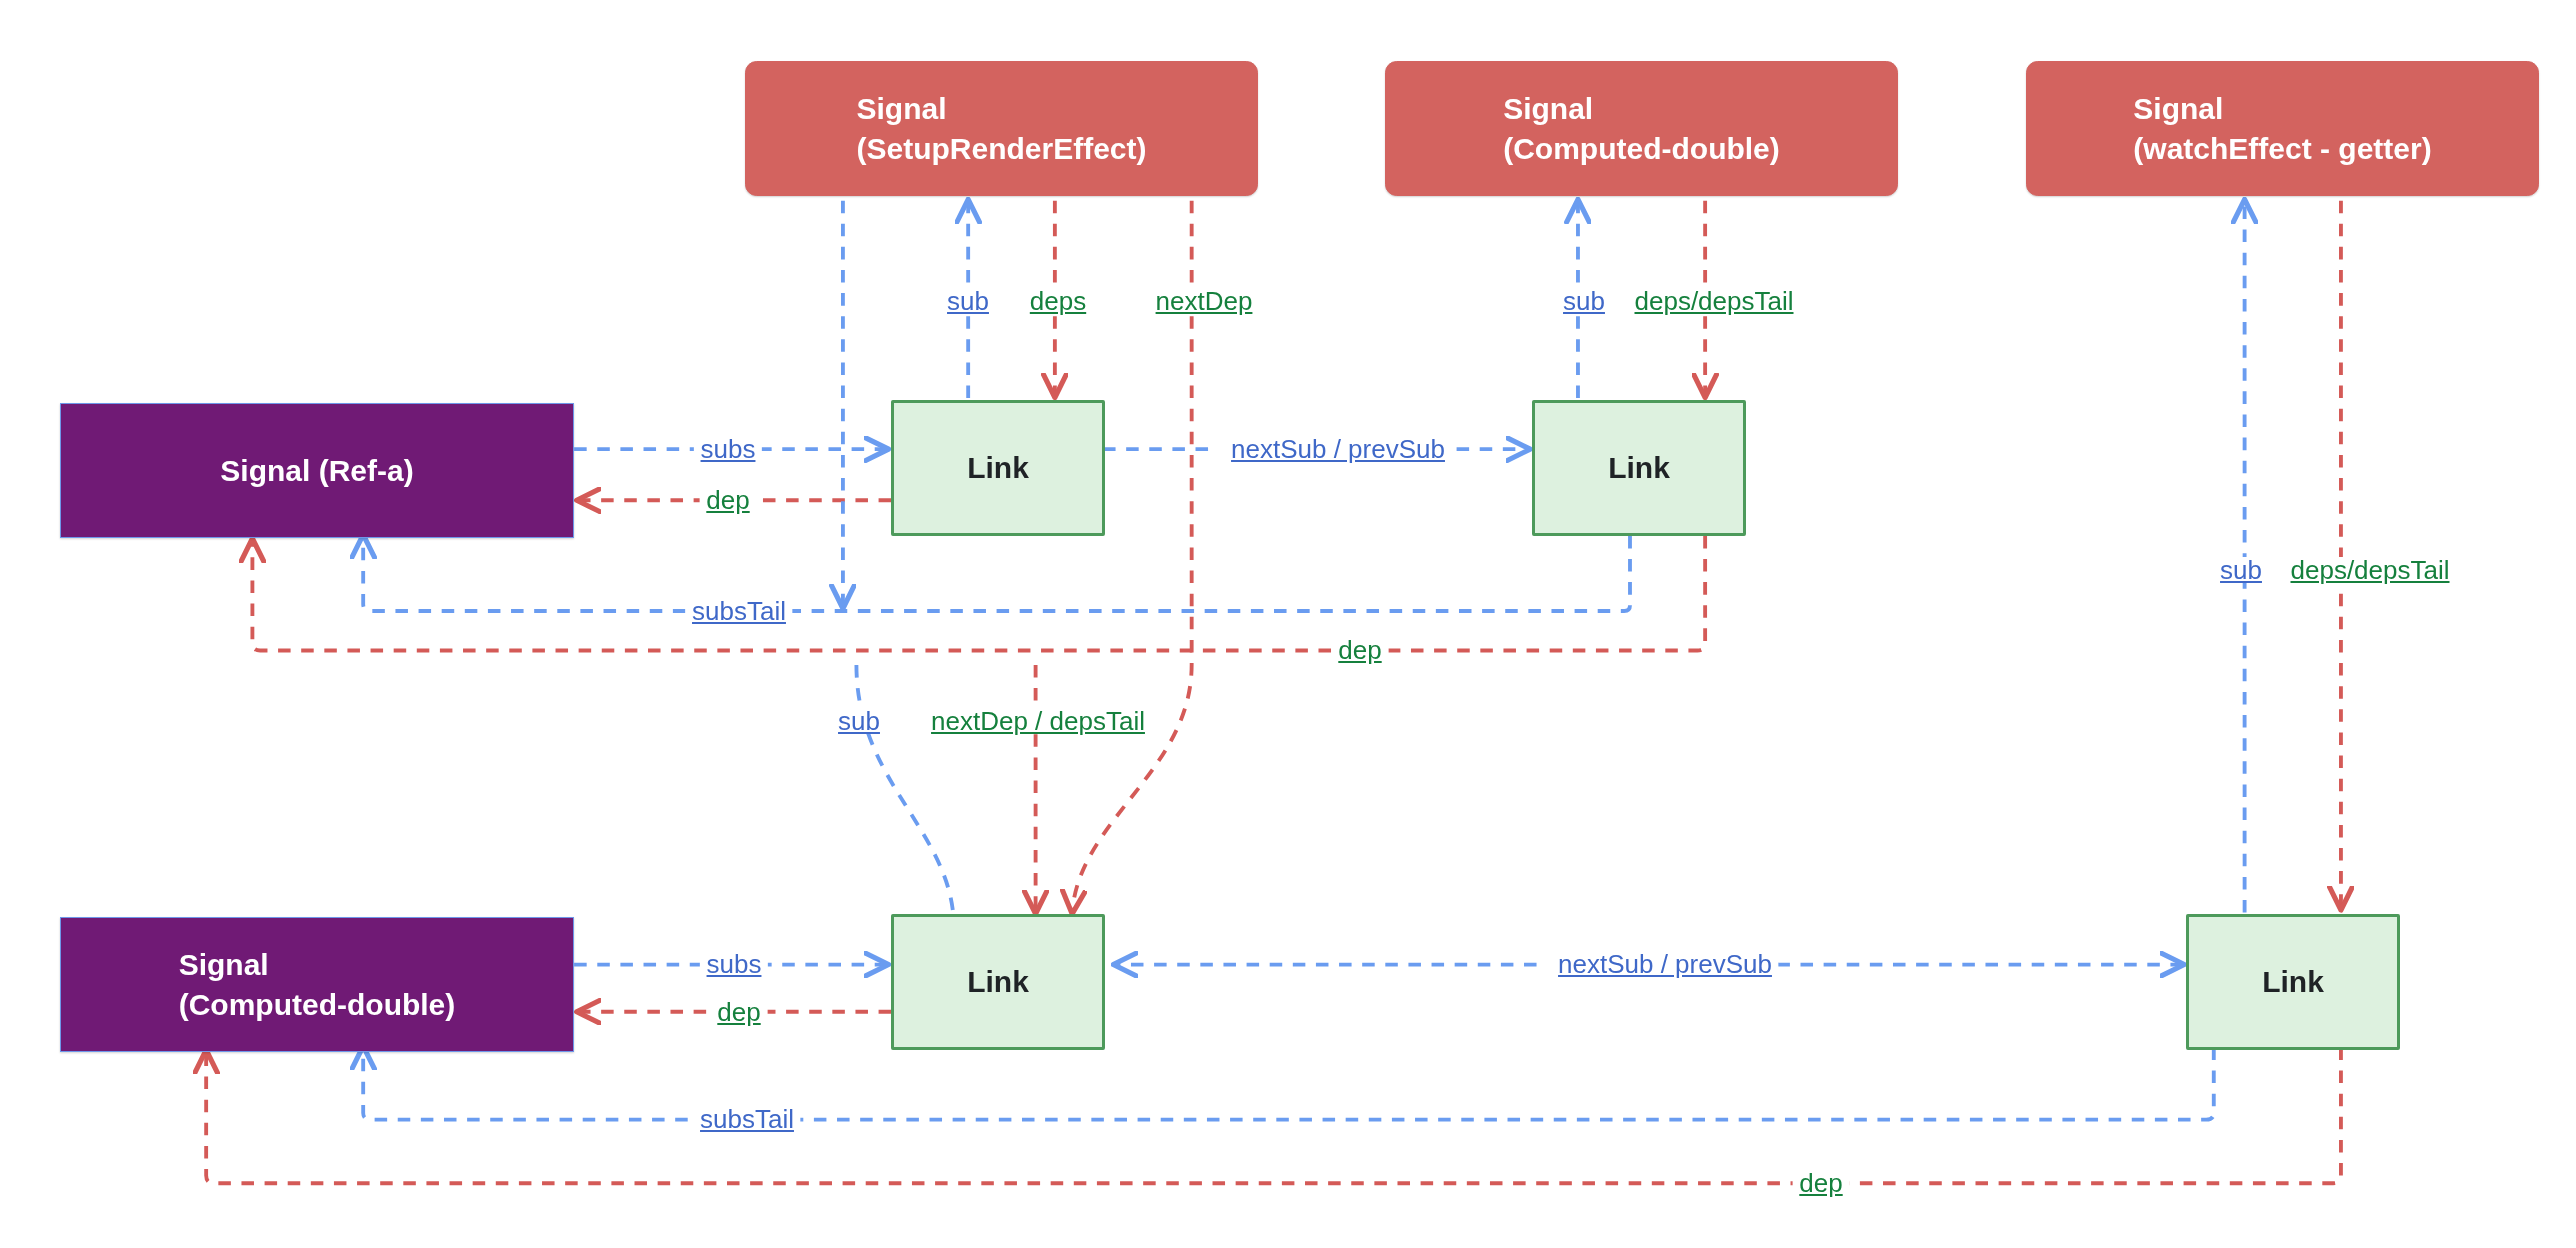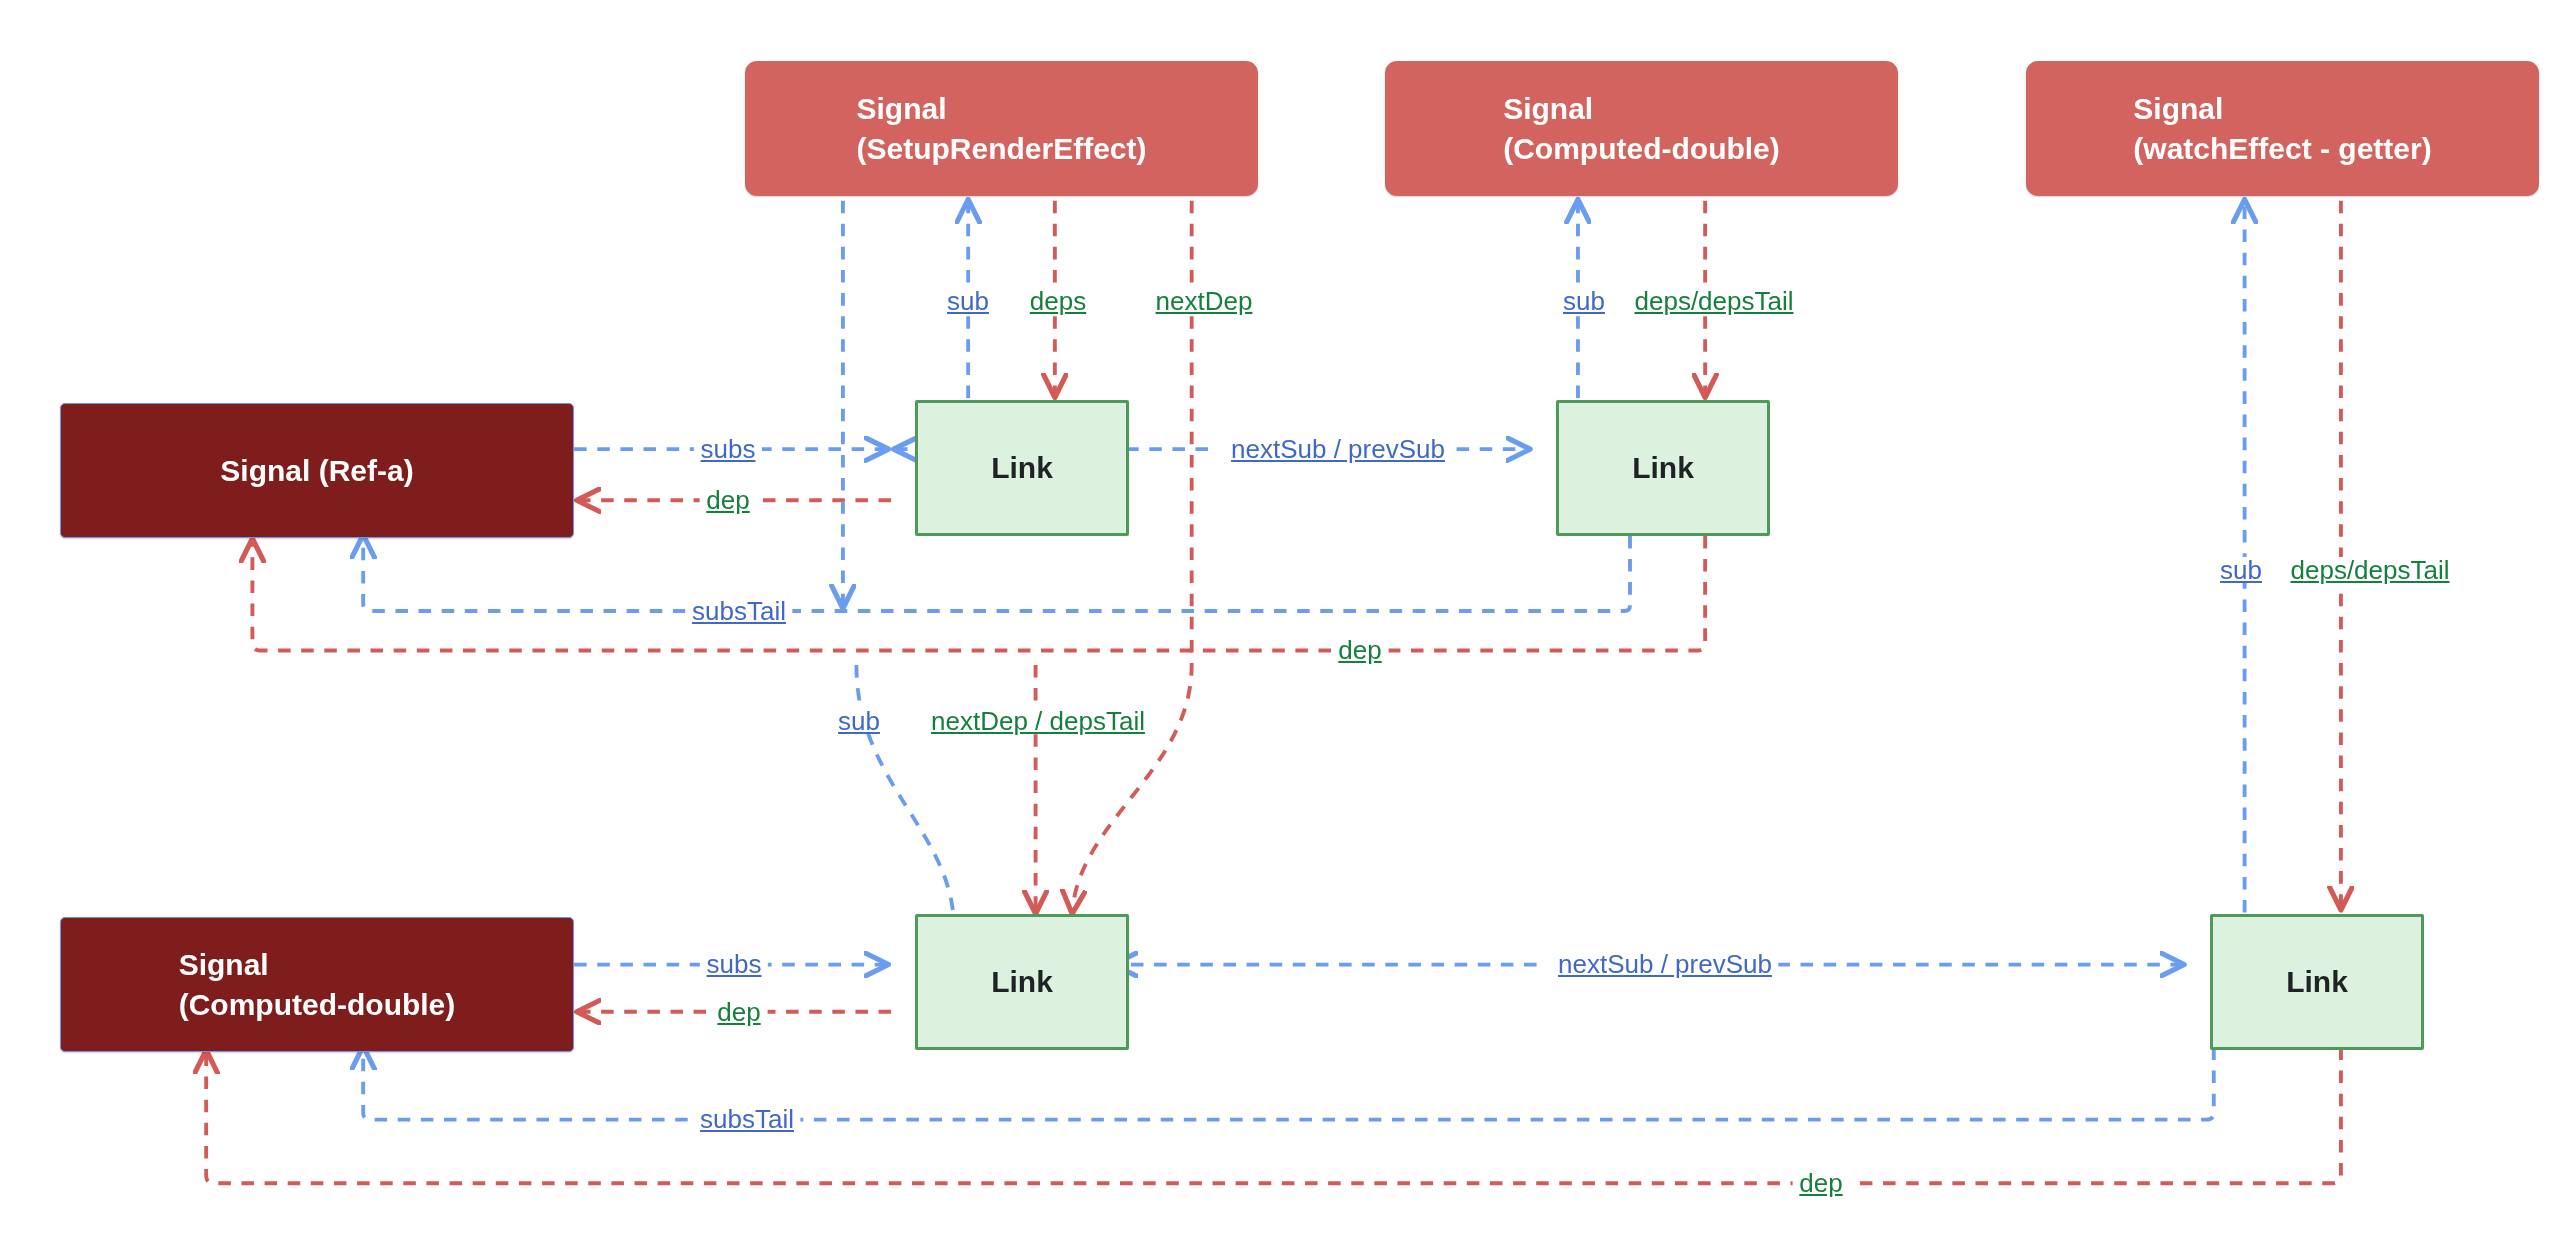--- a/index.html
+++ b/index.html
@@ -38,36 +38,35 @@
   .node-signal-red {
     background: #d3635f;
     border: 1.9px solid #d3635f;
     border-radius: 11.6px;
     color: #ffffff;
     font-weight: bold;
     font-size: 30px;
     box-shadow: 0 1px 1.9px rgba(0,0,0,0.18);
   }
   .node-signal-blue {
-    background: #7f1d1d;
+    background: #701a75;
     border: 1.9px solid #6e97ea;
-    border-radius: 5px;
+    border-radius: 0;
     color: #ffffff;
     font-weight: bold;
     font-size: 30px;
     box-shadow: 0 1px 1.9px rgba(0,0,0,0.18);
   }
   .node-link {
     background: #ddf1df;
     border: 3.9px solid #4d9a5b;
     border-radius: 1.9px;
     color: #1f2326;
     font-weight: bold;
     font-size: 30px;
-    margin-left: 24px;
   }
   .edge-label {
     position: absolute;
     font-family: "Liberation Sans", sans-serif;
     font-size: 26px;
     background: #ffffff;
     padding: 0 6.7px;
     white-space: nowrap;
     transform: translate(-50%, -50%);
     line-height: 1;

